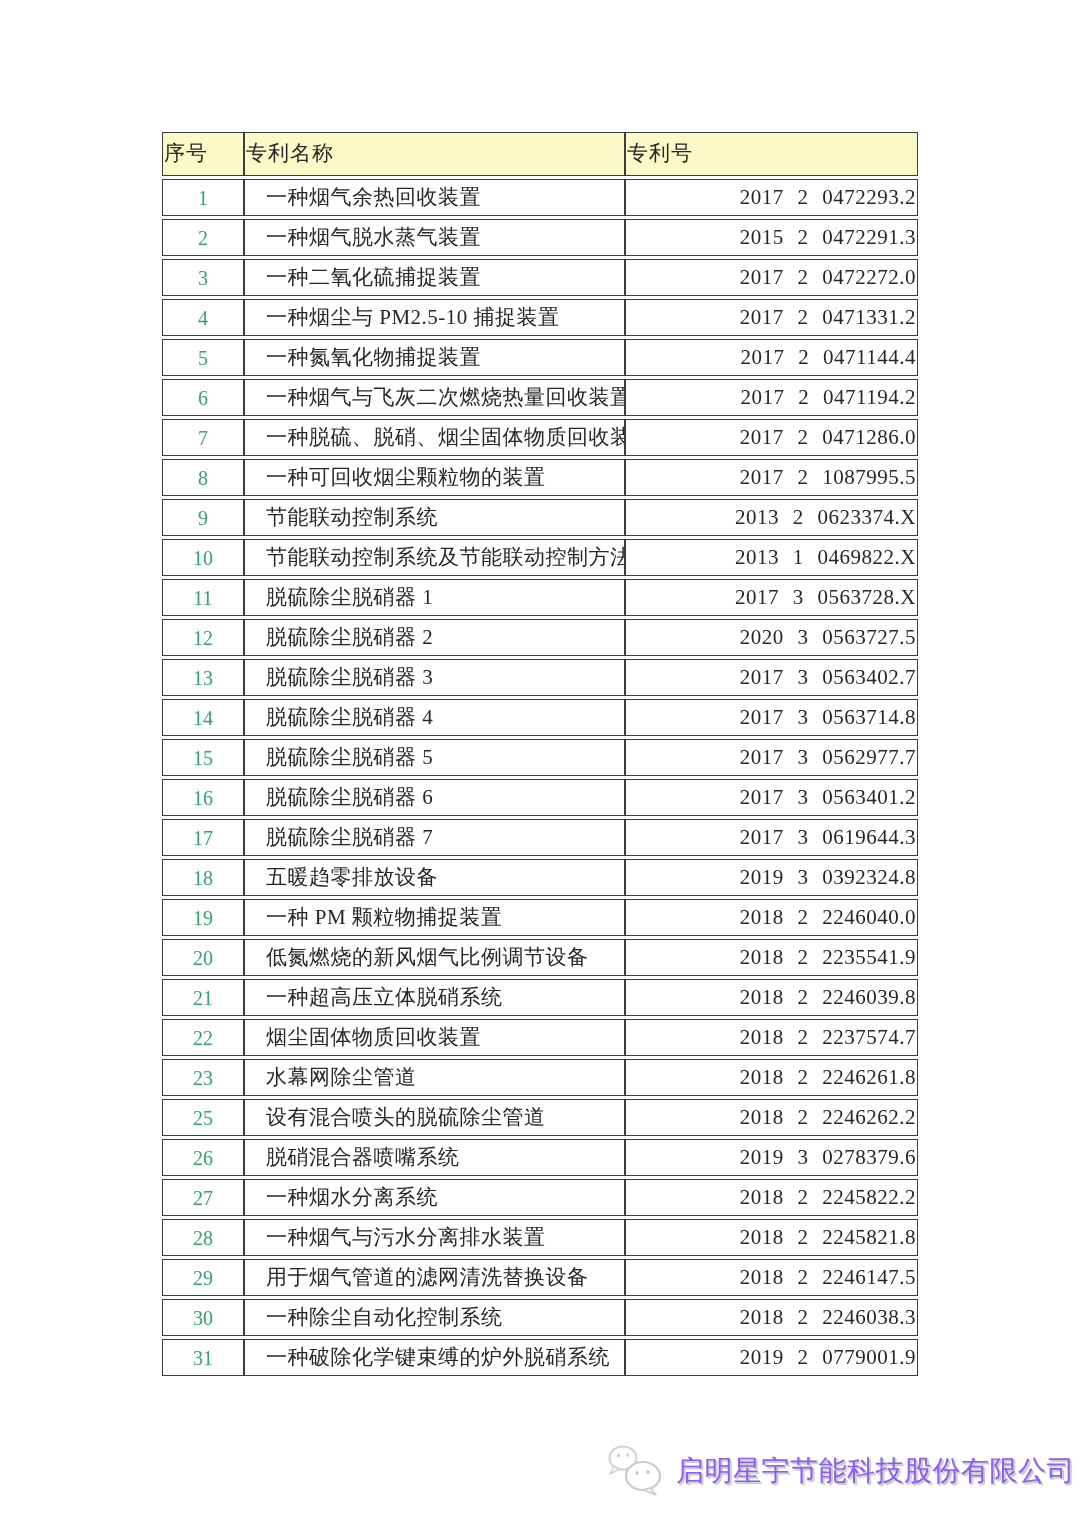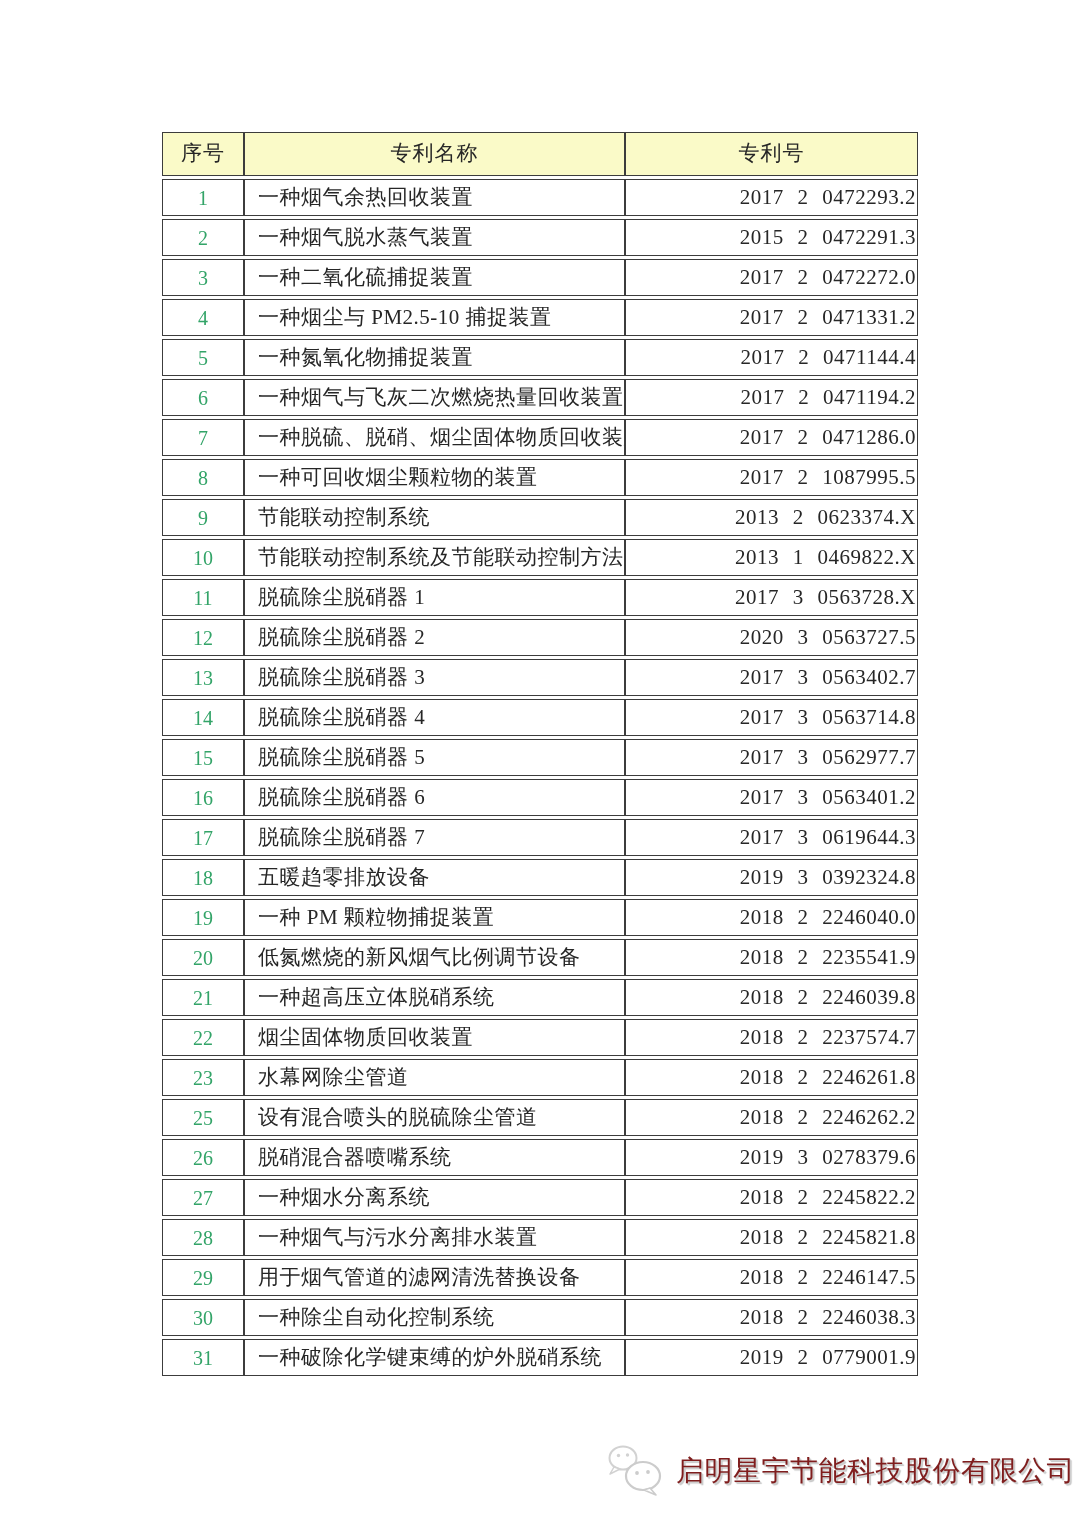--- a/index.html
+++ b/index.html
@@ -29,35 +29,35 @@
     border:1.5px solid var(--border-color);
     font-size:21px;
     line-height:1.2;
     overflow:hidden;
     white-space:nowrap;
   }
   .patent-table th{
     background:var(--header-bg);
     height:40px;
     font-weight:normal;
-    text-align:center;
+    text-align:left;
     letter-spacing:1px;
   }
   .patent-table td{
     background:#ffffff;
     height:33px;
   }
   td.cell-index{
     text-align:center;
     color:var(--index-color);
     font-size:20px;
   }
   td.cell-name{
     text-align:left;
-    padding-left:13px;
+    padding-left:21px;
     letter-spacing:0.5px;
   }
   td.cell-number{
     text-align:right;
     word-spacing:8px;
     letter-spacing:0.5px;
   }
   .watermark{
     position:absolute;
     left:604px;top:1442px;
@@ -65,21 +65,21 @@
     align-items:center;
     gap:8px;
   }
   .watermark-logo{
     width:64px;height:58px;
     flex:0 0 auto;
   }
   .watermark-text{
     font-size:28px;
     letter-spacing:0.5px;
-    color:#7f1d1d;
+    color:#8b5cf6;
     text-shadow:1px 1px 0 #cfcfcf, 2px 2px 1px #c6c6c6;
     white-space:nowrap;
   }
 </style>
 </head>
 <body>
 
 <table class="patent-table">
   <colgroup>
     <col style="width:82px">

